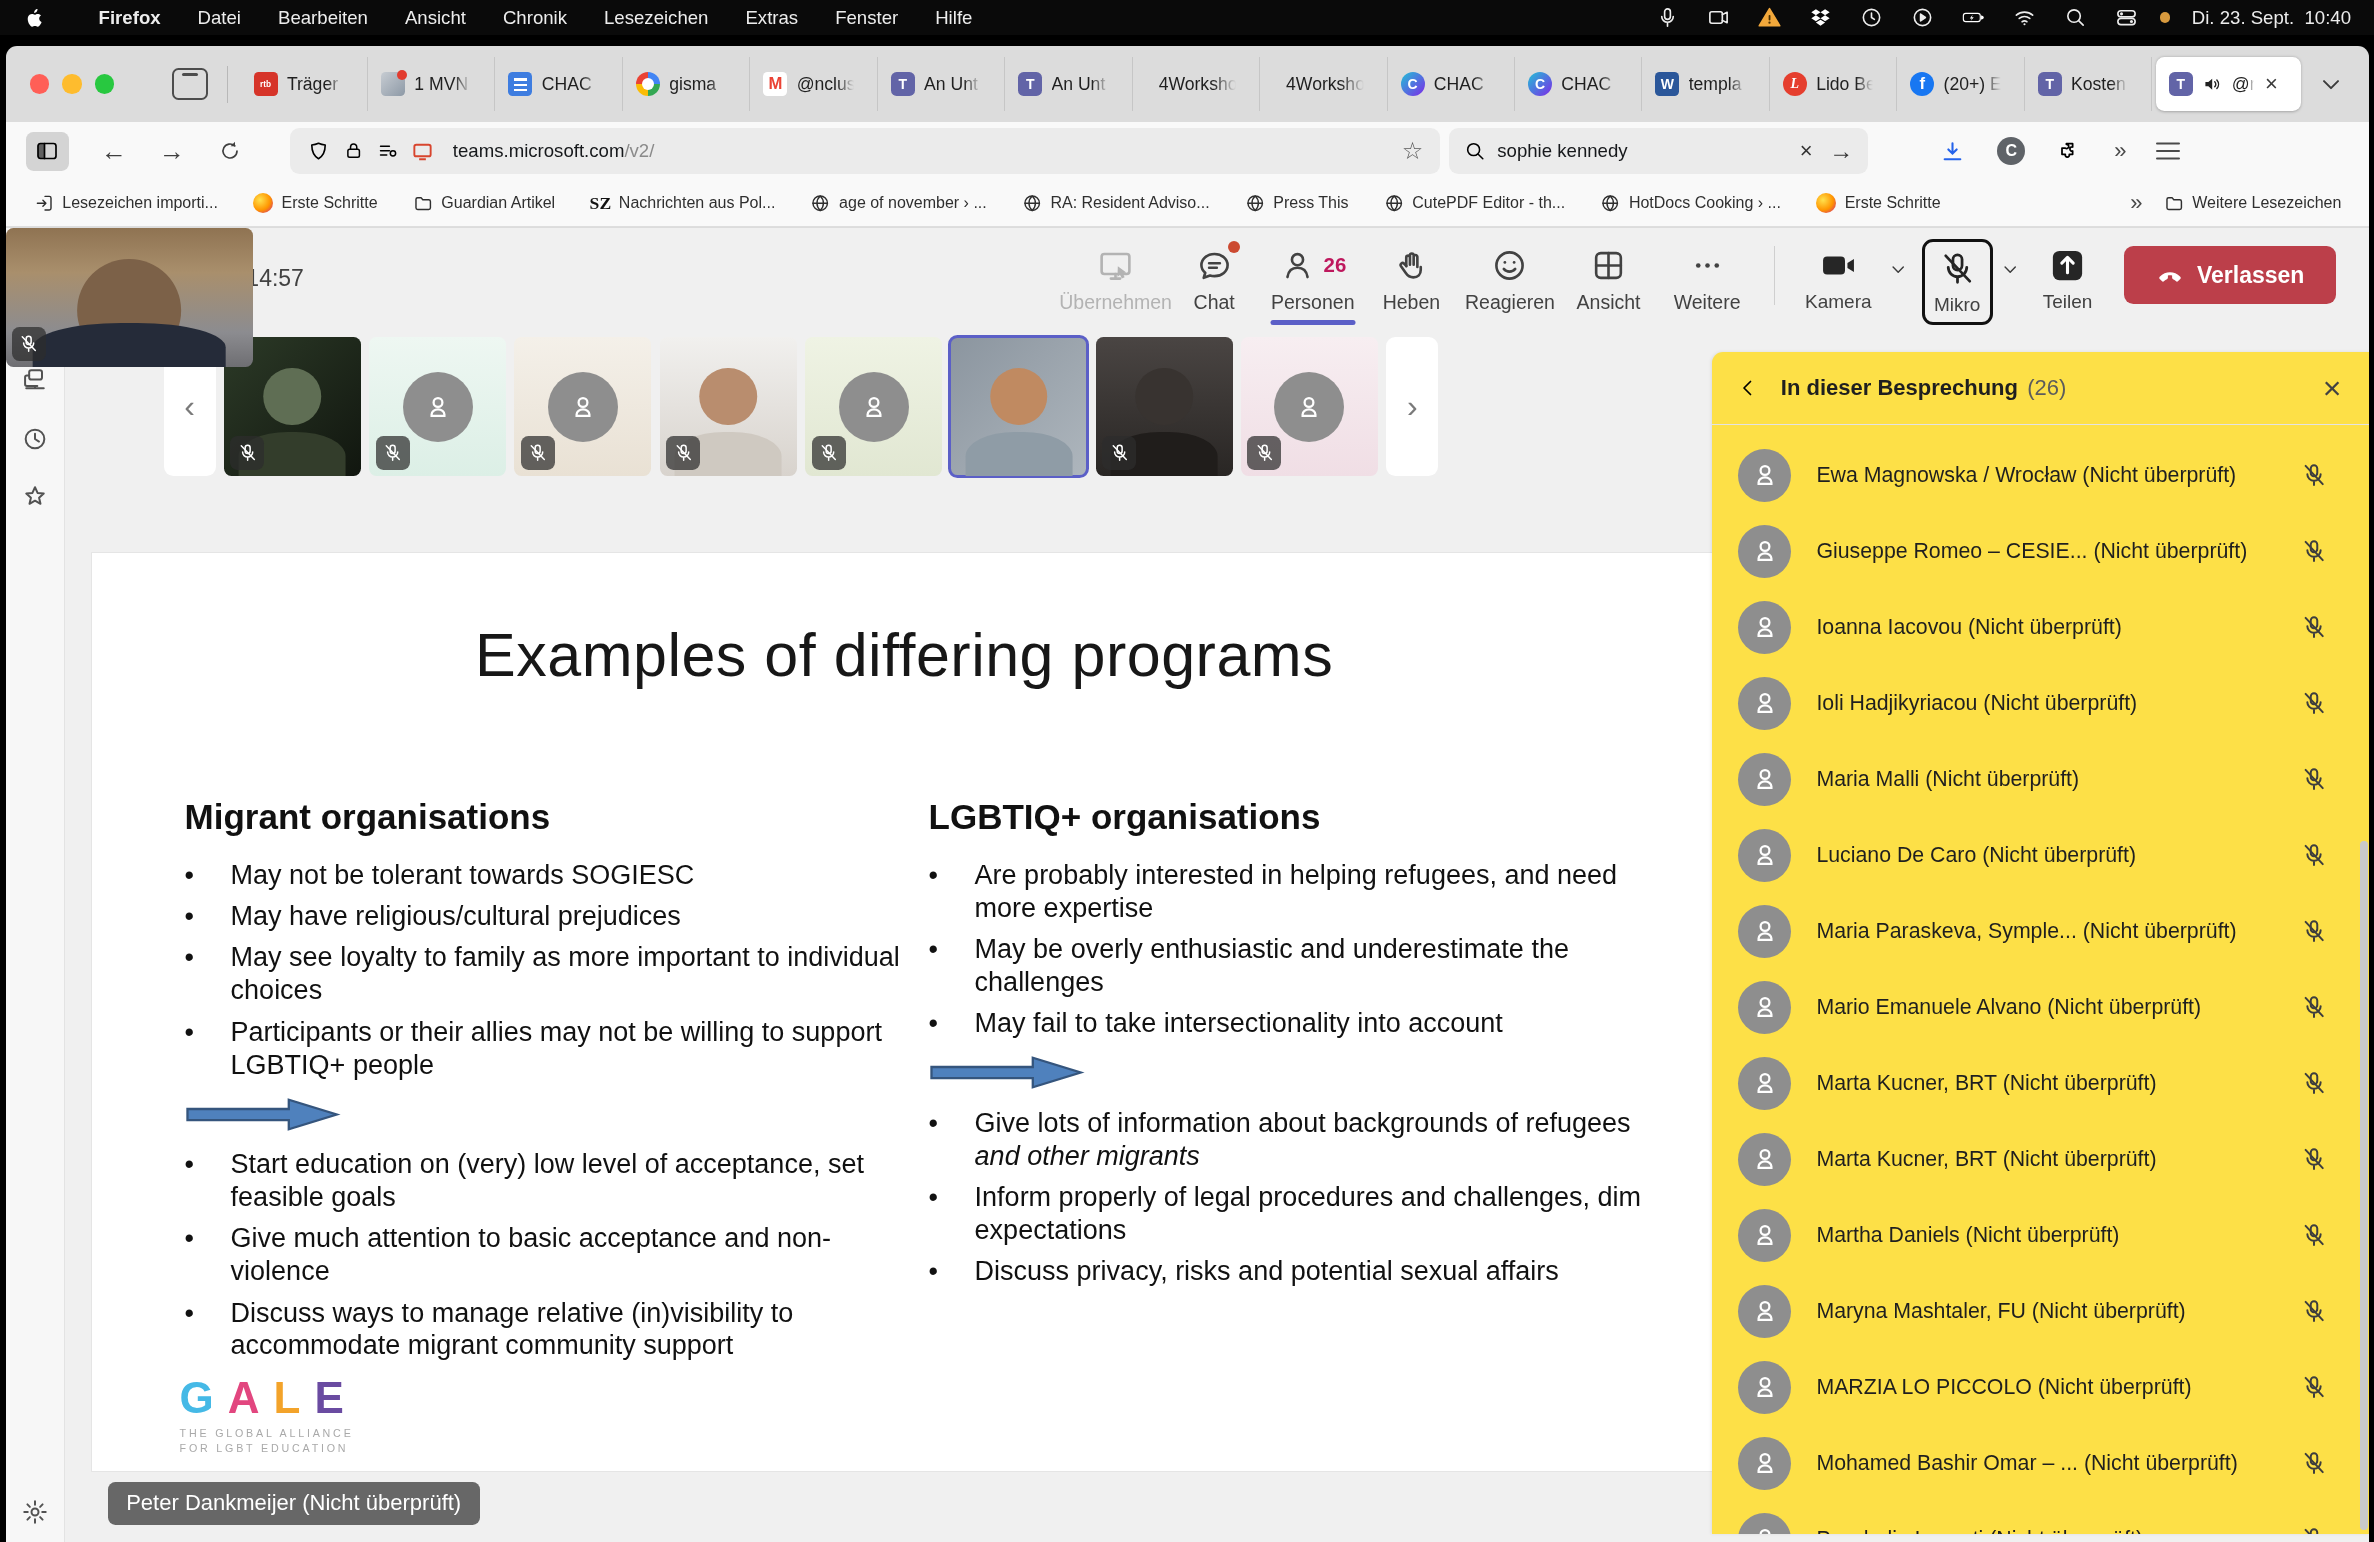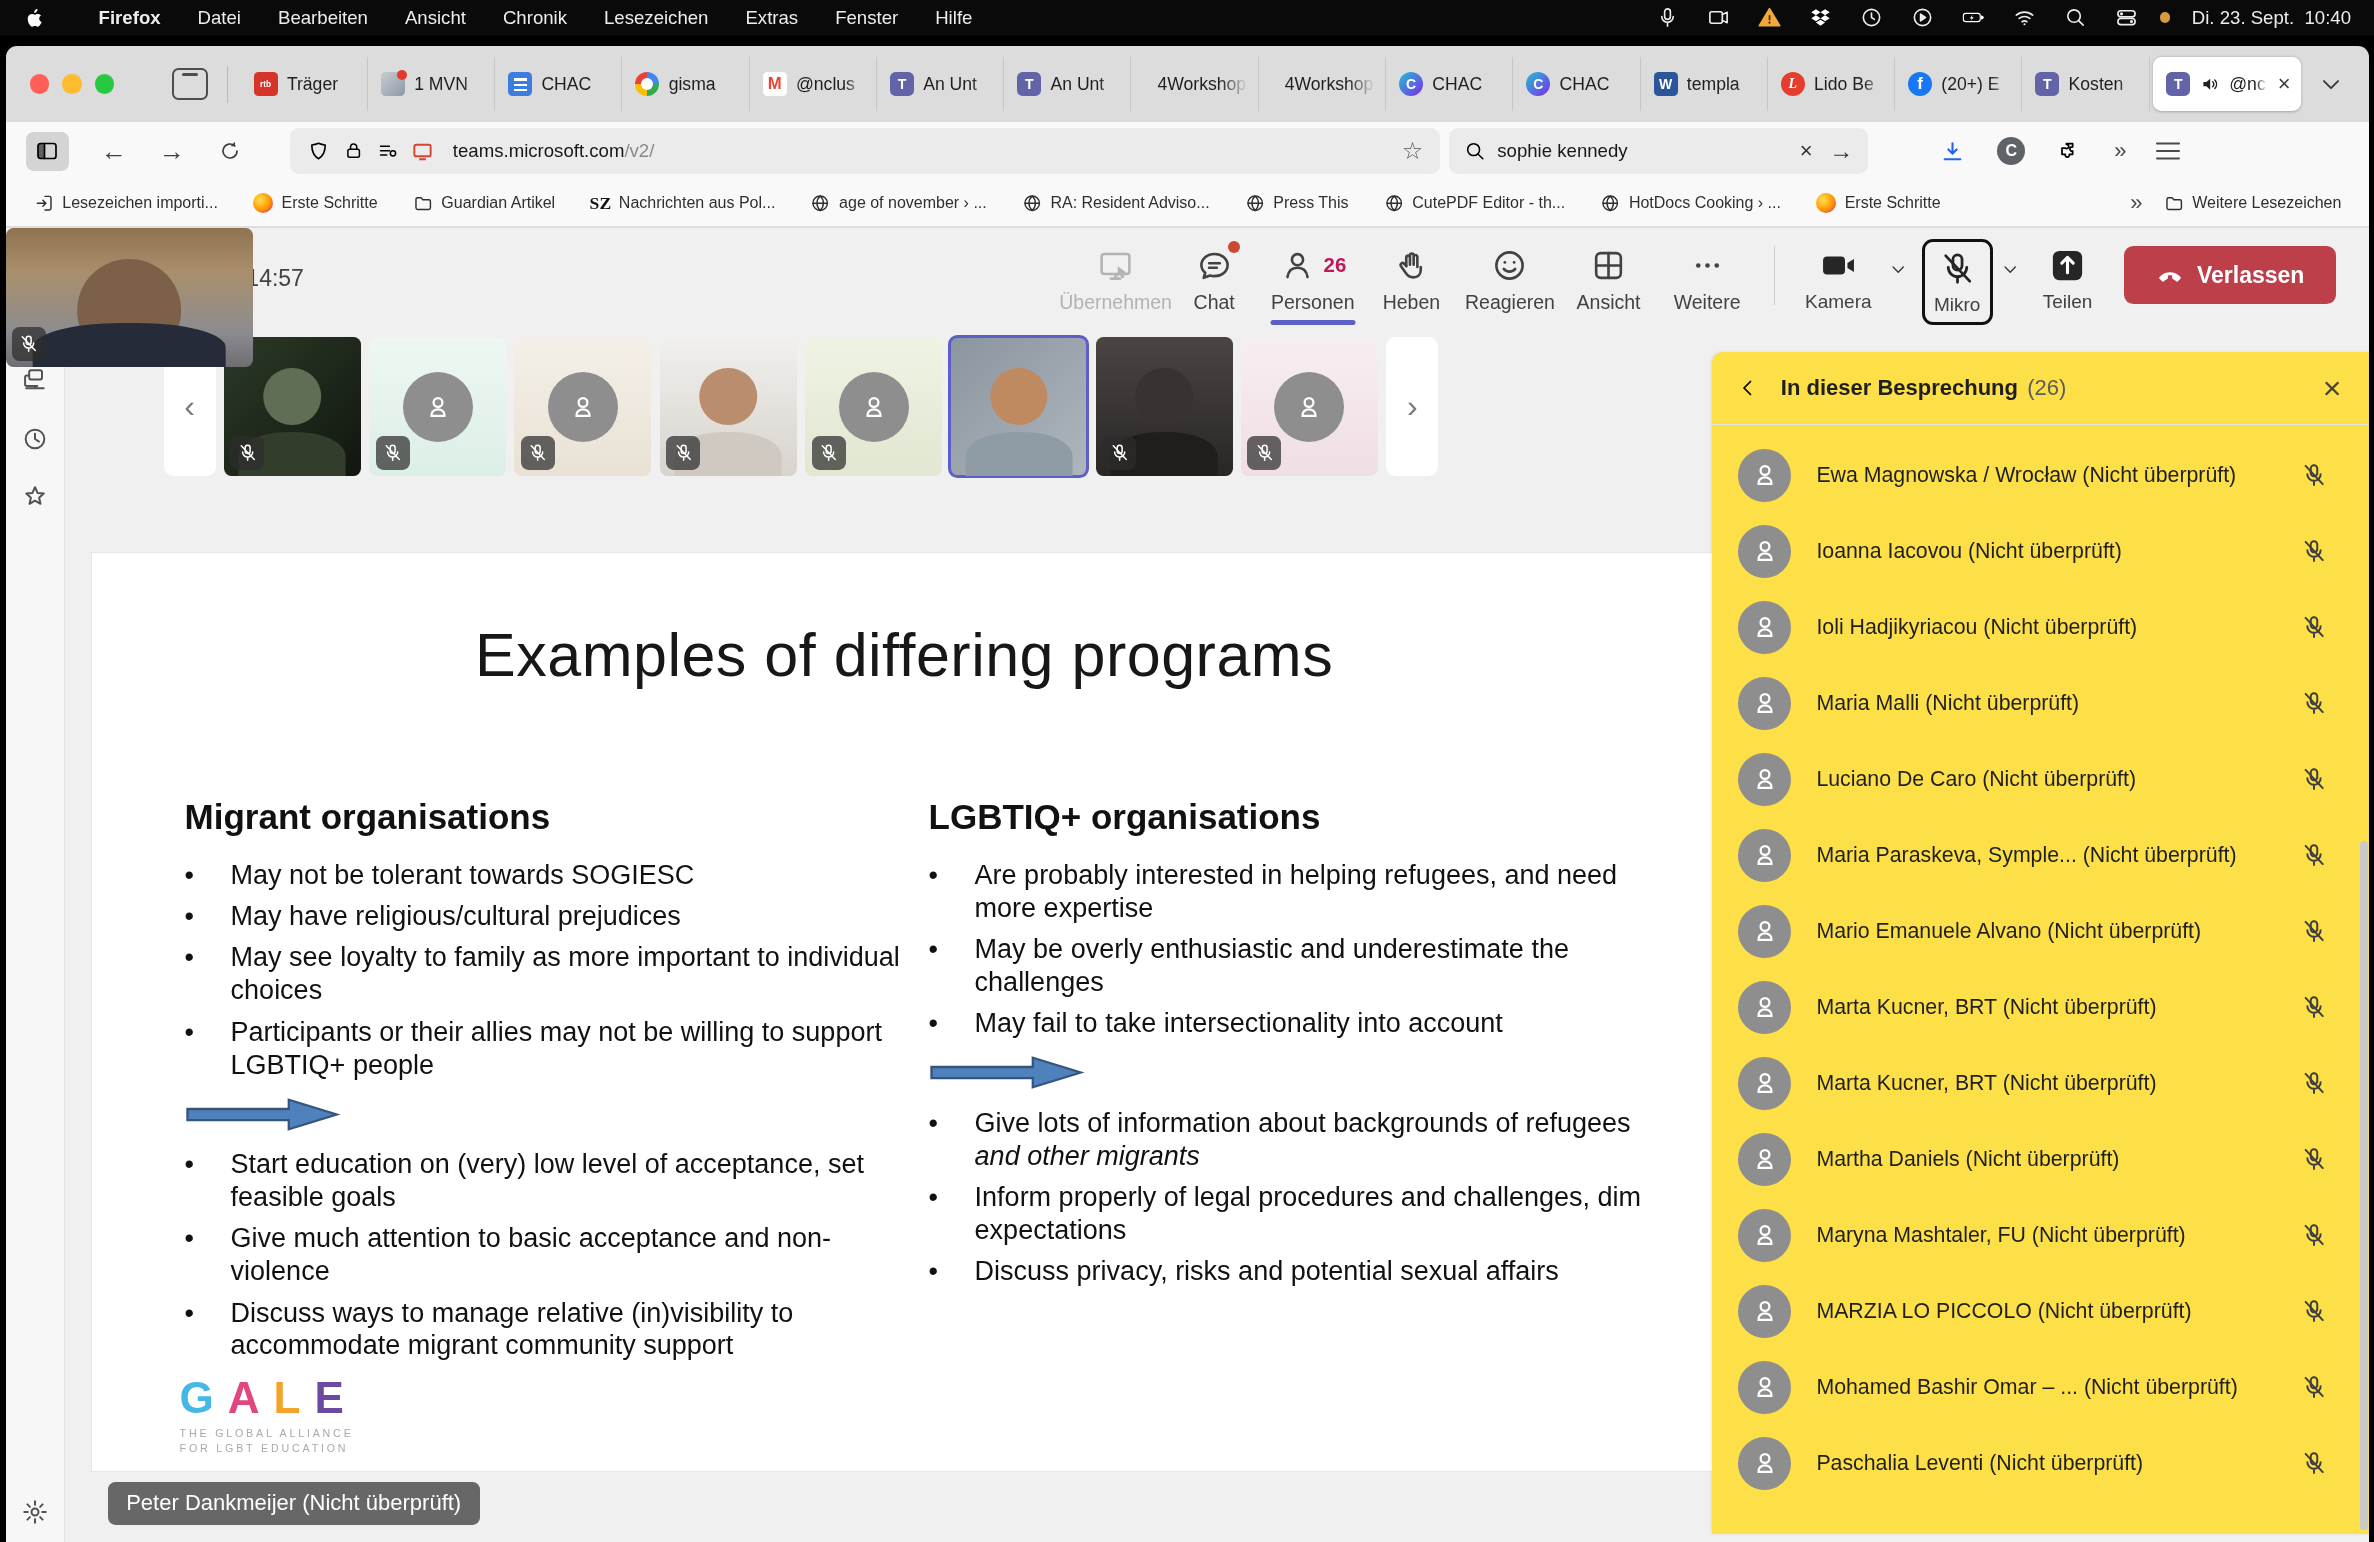--- a/index.html
+++ b/index.html
@@ -22,21 +22,21 @@
           border-radius:11px 11px 0 0;overflow:hidden;}
   
   .tabbar{position:absolute;left:0;right:0;top:0;height:76px;display:flex;align-items:center;}
   .traffic{display:flex;gap:13px;margin-left:24px;}
   .tl{width:19.5px;height:19.5px;border-radius:50%;}
   .tl.r{background:#ff5f57;}.tl.y{background:#febc2e;}.tl.g{background:#28c840;}
   .fxview{margin-left:58px;width:32px;height:28px;border:2.3px solid #4d4d4d;border-radius:6.5px;position:relative;}
   .fxview::after{content:"";position:absolute;left:8.3px;top:2.8px;right:8.3px;height:2.8px;background:#4d4d4d;border-radius:1.9px;}
   .tabsep{width:0.9px;height:37px;background:#b8b8b8;margin:0 13px 0 18.6px;}
   .tabs{display:flex;align-items:center;height:76px;flex:1;min-width:0;overflow:hidden;}
-  .tab{display:flex;align-items:center;gap:9.3px;height:54px;padding:0 10px 0 13px;min-width:0;
+  .tab{display:flex;align-items:center;gap:9.3px;height:54px;padding:0 23px 0 13px;min-width:0;
        flex:1 1 122px;max-width:124px;border-right:0.9px solid #c6c6c6;color:#1f1f1f;font-size:17.6px;}
   .tab .lbl{white-space:nowrap;overflow:hidden;min-width:0;flex:1;
             -webkit-mask-image:linear-gradient(90deg,#000 70%,transparent);mask-image:linear-gradient(90deg,#000 70%,transparent);}
   .tab.active{background:#fff;border-radius:8.3px;border-right:none;box-shadow:0 0.9px 2.8px rgba(0,0,0,.25);
               max-width:147px;flex-basis:147px;margin:0 3.7px;}
   .tab.active .x{color:#3a3a3a;font-size:22px;margin-left:1.9px;}
   .fav{width:24px;height:24px;border-radius:4.6px;flex:0 0 24px;display:flex;align-items:center;justify-content:center;
        font-size:14px;font-weight:700;color:#fff;position:relative;}
   .fav.traeger{background:#d63429;font-size:8.3px;}
   .fav.mvn{background:linear-gradient(135deg,#c7ccd2,#8d99a6);}
@@ -902,20 +902,36 @@
               </svg>
             </span>
           </div>
           <div class="prow">
             <span class="pav">
               <svg width="32" height="32" viewBox="0 0 24 24" fill="none" stroke="#fff" stroke-width="1.7">
                 <circle cx="12" cy="8.6" r="3.3"></circle>
                 <path d="M7.2 18.6v-.9a4.8 3.9 0 0 1 9.6 0v.9z"></path>
               </svg>
             </span>
+  <span class="pname">Giuseppe Romeo – CESIE... (Nicht überprüft)</span>
+  <span class="pmic">
+              <svg width="28" height="28" viewBox="0 0 24 24" fill="none" stroke="currentColor" stroke-width="1.7" stroke-linecap="round" stroke-linejoin="round">
+                <rect x="9.2" y="3.6" width="5.6" height="9.4" rx="2.8"></rect>
+                <path d="M6.3 11.3a5.7 5.7 0 0 0 11.4 0M12 17.3v3.2"></path>
+                <path d="M4.8 4.2 19.5 19.8"></path>
+              </svg>
+            </span>
+          </div>
+          <div class="prow">
+            <span class="pav">
+              <svg width="32" height="32" viewBox="0 0 24 24" fill="none" stroke="#fff" stroke-width="1.7">
+                <circle cx="12" cy="8.6" r="3.3"></circle>
+                <path d="M7.2 18.6v-.9a4.8 3.9 0 0 1 9.6 0v.9z"></path>
+              </svg>
+            </span>
   <span class="pname">Ioanna Iacovou (Nicht überprüft)</span>
   <span class="pmic">
               <svg width="28" height="28" viewBox="0 0 24 24" fill="none" stroke="currentColor" stroke-width="1.7" stroke-linecap="round" stroke-linejoin="round">
                 <rect x="9.2" y="3.6" width="5.6" height="9.4" rx="2.8"></rect>
                 <path d="M6.3 11.3a5.7 5.7 0 0 0 11.4 0M12 17.3v3.2"></path>
                 <path d="M4.8 4.2 19.5 19.8"></path>
               </svg>
             </span>
           </div>
           <div class="prow">

